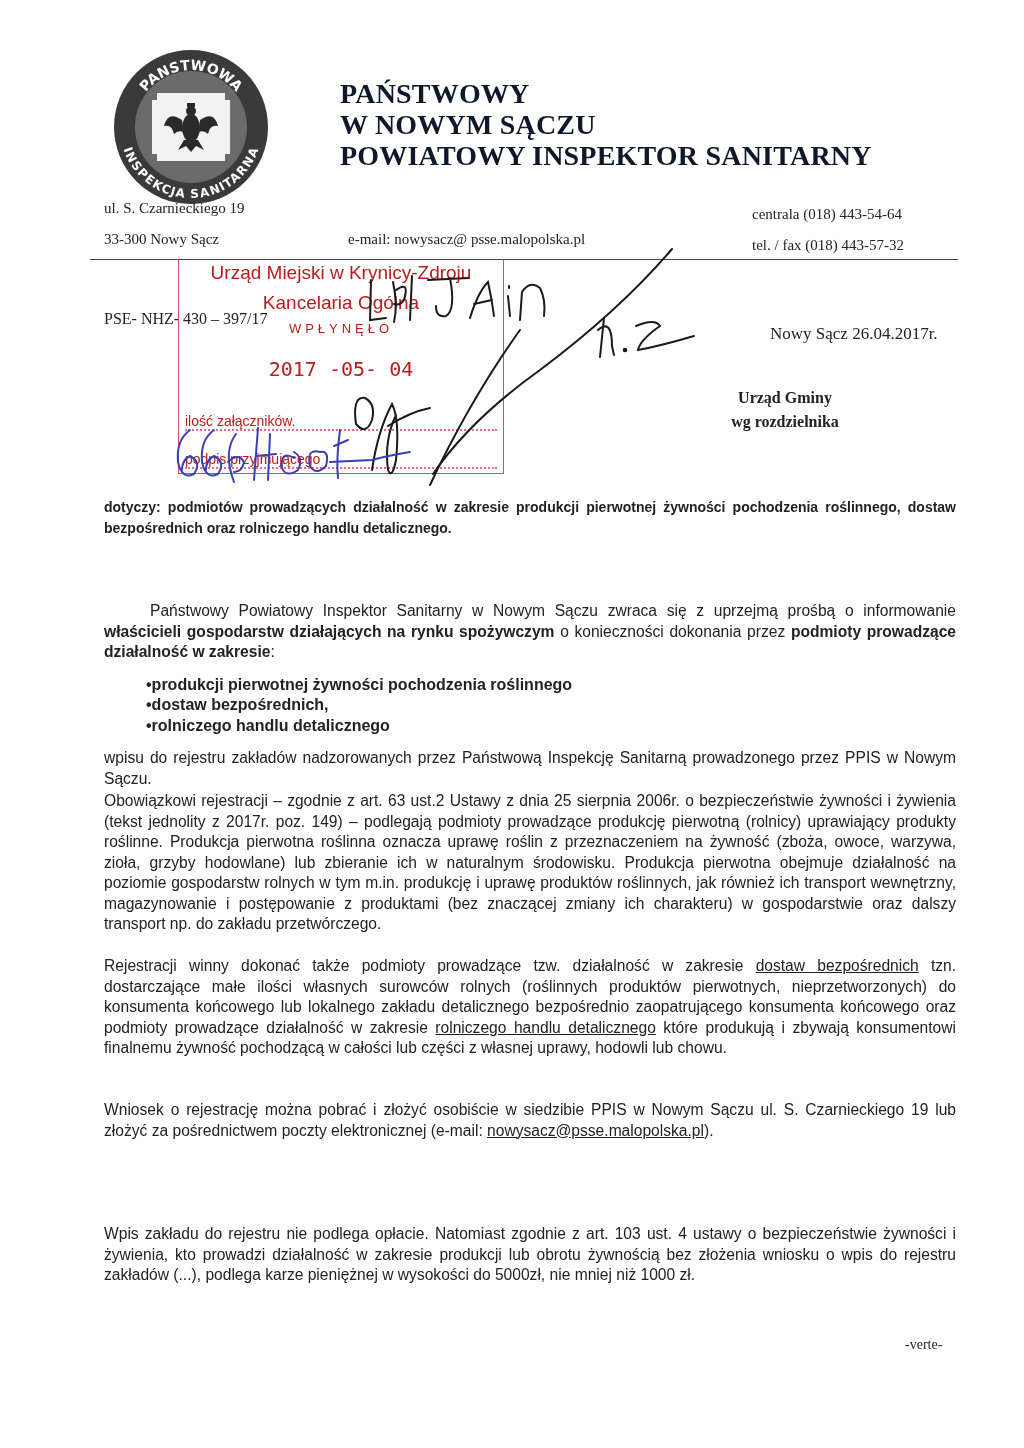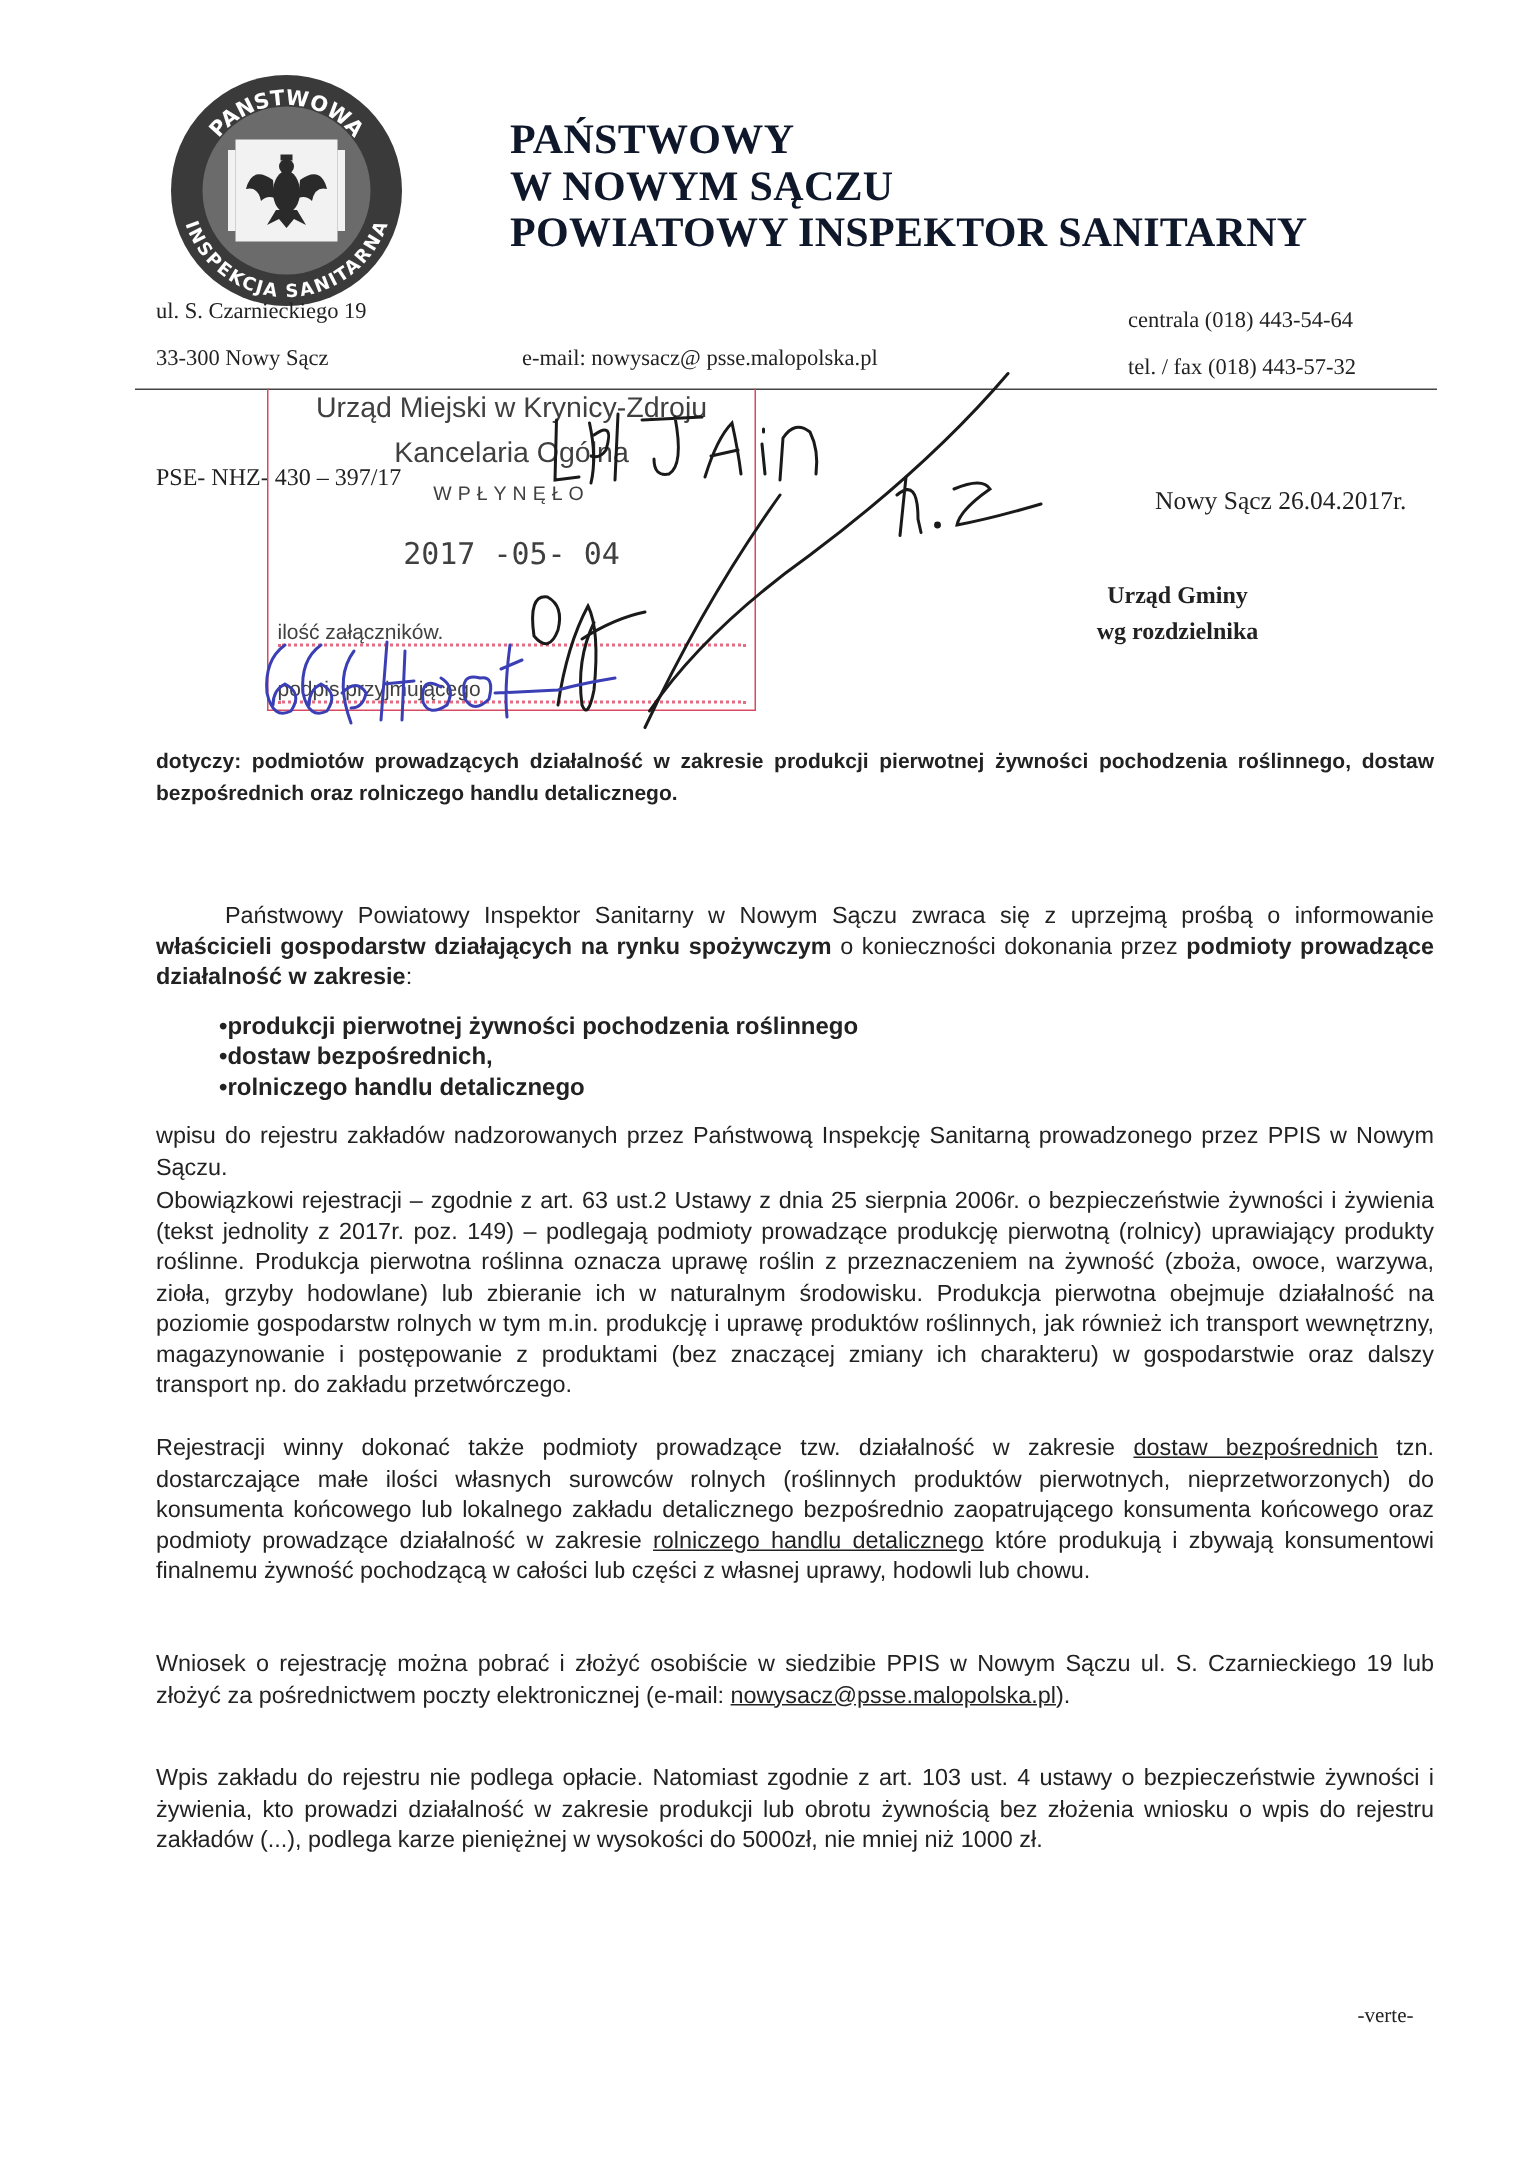--- a/index.html
+++ b/index.html
@@ -15,21 +15,21 @@
   
   .head-title { left:340px; top:78px; width:560px; text-align:left; font-weight:bold; font-size:28px; line-height:31px; letter-spacing:0.2px; color:#0f172a; }
 
   .addr { font-size:15px; color:#222; }
   .rule { left:90px; top:259px; width:868px; height:1px; background:#444; }
 
   .ref { left:104px; top:310px; font-size:16px; color:#222; }
   .date { left:770px; top:280px; font-size:17px; color:#222;margin-top:44px; }
 
   
-  .stamp { left:178px; top:259px; width:324px; height:214px; border:1.5px solid #d84a63; border-top:none; color:#404040; }
+  .stamp { left:178px; top:259px; width:324px; height:214px; border:1.5px solid #d84a63; border-top:none; color:#b91c1c; }
   .stamp-line { position:absolute; left:0; width:100%; text-align:center; font-family:"Liberation Sans", sans-serif; }
   .stamp-field { position:absolute; left:6px; right:6px; font-family:"Liberation Sans", sans-serif; font-size:14px; border-bottom:2px dotted #e36b82; line-height:15px; }
 
   .recipient { left:690px; top:386px; width:190px; text-align:center; font-weight:bold; font-size:16px; line-height:24px; color:#222; }
 
   .subject { left:104px; top:497px; width:852px; font-weight:bold; font-size:14px; line-height:21px; text-align:justify; color:#222; }
 
   .body-p { left:104px; width:852px; font-size:15.6px; line-height:20.5px; text-align:justify; color:#222; }
   .body-p p { margin:0; }
   .indent { text-indent:46px; }
@@ -155,15 +155,15 @@
 <div class="abs body-p narrow" style="top:791px;">Obowiązkowi rejestracji – zgodnie z art. 63 ust.2 Ustawy z dnia 25 sierpnia 2006r. o bezpieczeństwie żywności i żywienia (tekst jednolity z 2017r. poz. 149) – podlegają podmioty prowadzące produkcję pierwotną (rolnicy) uprawiający produkty roślinne. Produkcja pierwotna roślinna oznacza uprawę roślin z przeznaczeniem na żywność (zboża, owoce, warzywa, zioła, grzyby hodowlane) lub zbieranie ich w naturalnym środowisku. Produkcja pierwotna obejmuje działalność na poziomie gospodarstw rolnych w tym m.in. produkcję i uprawę produktów roślinnych, jak również ich transport wewnętrzny, magazynowanie i postępowanie z produktami (bez znaczącej zmiany ich charakteru) w gospodarstwie oraz dalszy transport np. do zakładu przetwórczego.</div>
 
 <div class="abs body-p narrow" style="top:956px;">
   <span>Rejestracji winny dokonać także podmioty prowadzące tzw. działalność w zakresie </span><u>dostaw bezpośrednich</u><span> tzn. dostarczające małe ilości własnych surowców rolnych (roślinnych produktów pierwotnych, nieprzetworzonych) do konsumenta końcowego lub lokalnego zakładu detalicznego bezpośrednio zaopatrującego konsumenta końcowego oraz podmioty prowadzące działalność w zakresie </span><u>rolniczego handlu detalicznego</u><span> które produkują i zbywają konsumentowi finalnemu żywność pochodzącą w całości lub części z własnej uprawy, hodowli lub chowu.</span>
 </div>
 
 <div class="abs body-p narrow" style="top:1100px;">
   <p><span>Wniosek o rejestrację można pobrać i złożyć osobiście w siedzibie PPIS w Nowym Sączu ul. S. Czarnieckiego 19 lub złożyć za pośrednictwem poczty elektronicznej (e-mail: </span><u>nowysacz@psse.malopolska.pl</u><span>).</span></p>
 </div>
 
-<div class="abs body-p narrow" style="top:1176px;">Wpis zakładu do rejestru nie podlega opłacie. Natomiast zgodnie z art. 103 ust. 4 ustawy o bezpieczeństwie żywności i żywienia, kto prowadzi działalność w zakresie produkcji lub obrotu żywnością bez złożenia wniosku o wpis do rejestru zakładów (...), podlega karze pieniężnej w wysokości do 5000zł, nie mniej niż 1000 zł.</div>
+<div class="abs body-p narrow" style="top:1224px;">Wpis zakładu do rejestru nie podlega opłacie. Natomiast zgodnie z art. 103 ust. 4 ustawy o bezpieczeństwie żywności i żywienia, kto prowadzi działalność w zakresie produkcji lub obrotu żywnością bez złożenia wniosku o wpis do rejestru zakładów (...), podlega karze pieniężnej w wysokości do 5000zł, nie mniej niż 1000 zł.</div>
 
 <div class="abs verte sans">-verte-</div>
 
 </body></html>

